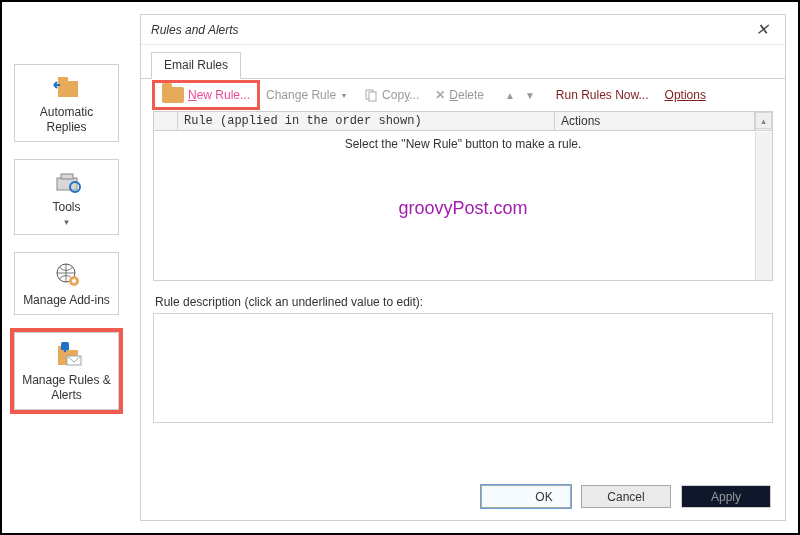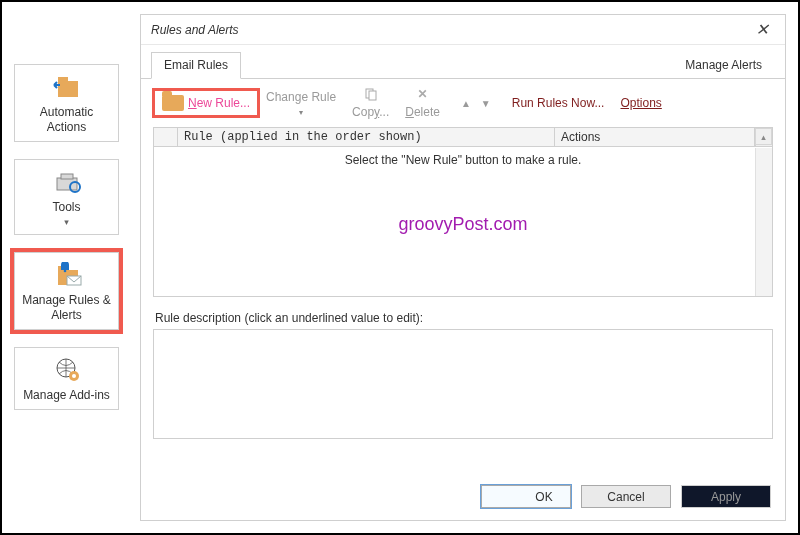--- a/index.html
+++ b/index.html
@@ -106,21 +106,21 @@
   }
   .tbtn {
     display: flex;
     align-items: center;
     gap: 4px;
     padding: 3px 6px;
     cursor: pointer;
     color: #7f1d1d;
     border: 1px solid transparent;
   }
-  .tbtn.disabled { color: #9a9a9a; flex-direction: column; }
+  .tbtn.disabled { color: #9a9a9a; }
   .tbtn.highlighted {
     outline: 3px solid #f05a4f;
     color: #ec4899;
     margin-left: 8px;
   }
   .tbtn .u { text-decoration: underline; }
   .tdrop { font-size: 8px; color: #888; padding: 0 2px; }
   .tsep { width: 6px; }
   .list-area {
     margin: 0 12px;
@@ -241,71 +241,70 @@
 
 <div class="sidebar">
   <div class="side-btn">
     <div class="icon-area">
       <svg width="30" height="24" viewBox="0 0 30 24">
         <rect x="6" y="6" width="20" height="16" fill="#e7a95a"></rect>
         <rect x="6" y="2" width="10" height="5" fill="#e7a95a"></rect>
         <path d="M2 10 L8 10 M2 10 L5 7 M2 10 L5 13" stroke="#1e73c7" stroke-width="2" fill="none"></path>
       </svg>
     </div>
-    <div>Automatic Actions</div>
+    <div>Automatic Replies</div>
   </div>
 
   <div class="side-btn">
     <div class="icon-area">
       <svg width="30" height="24" viewBox="0 0 30 24">
         <rect x="5" y="8" width="20" height="12" fill="#d8d8d8" stroke="#888"></rect>
         <rect x="9" y="4" width="12" height="5" fill="#d8d8d8" stroke="#888"></rect>
         <circle cx="23" cy="17" r="5" fill="none" stroke="#1e73c7" stroke-width="2"></circle>
       </svg>
     </div>
     <div>Tools</div>
     <div class="side-drop">▾</div>
+  </div>
+
+  <div class="side-btn">
+    <div class="icon-area">
+      <svg width="28" height="26" viewBox="0 0 28 26">
+        <circle cx="13" cy="11" r="9" fill="none" stroke="#555" stroke-width="1"></circle>
+        <path d="M4 11 h18 M13 2 v18 M6 5 q7 7 14 0 M6 17 q7 -7 14 0" stroke="#555" fill="none" stroke-width="0.8"></path>
+        <circle cx="21" cy="19" r="5" fill="#e7a95a"></circle>
+        <circle cx="21" cy="19" r="2" fill="#fff"></circle>
+      </svg>
+    </div>
+    <div>Manage Add-ins</div>
   </div>
 
   <div class="side-btn highlighted">
     <div class="icon-area">
       <svg width="34" height="26" viewBox="0 0 34 26">
         <rect x="8" y="8" width="20" height="15" fill="#e7a95a"></rect>
         <rect x="8" y="4" width="9" height="5" fill="#e7a95a"></rect>
         <rect x="17" y="14" width="14" height="9" fill="#fff" stroke="#9aa"></rect>
         <path d="M17 14 L24 20 L31 14" stroke="#9aa" fill="none"></path>
         <path d="M11 3 a4 4 0 0 1 8 0 v5 h-8z" fill="#1e73c7"></path>
         <circle cx="15" cy="9" r="1.3" fill="#1e73c7"></circle>
       </svg>
     </div>
     <div>Manage Rules &amp; Alerts</div>
   </div>
-
-  <div class="side-btn">
-    <div class="icon-area">
-      <svg width="28" height="26" viewBox="0 0 28 26">
-        <circle cx="13" cy="11" r="9" fill="none" stroke="#555" stroke-width="1"></circle>
-        <path d="M4 11 h18 M13 2 v18 M6 5 q7 7 14 0 M6 17 q7 -7 14 0" stroke="#555" fill="none" stroke-width="0.8"></path>
-        <circle cx="21" cy="19" r="5" fill="#e7a95a"></circle>
-        <circle cx="21" cy="19" r="2" fill="#fff"></circle>
-      </svg>
-    </div>
-    <div>Manage Add-ins</div>
-  </div>
 </div>
 
 <div class="dialog">
   <div class="dialog-titlebar">
     <div class="dialog-title">Rules and Alerts</div>
     <div class="close-x">✕</div>
   </div>
 
   <div class="tab-strip">
     <div class="tab active">Email Rules</div>
-    <div class="tab">Manage Alerts</div>
   </div>
 
   <div class="toolbar">
     <div class="tbtn highlighted">
       <span class="icon-folder"></span>
       <span><span class="u">N</span><span>ew Rule...</span></span>
     </div>
     <div class="tbtn disabled">
       <span>Change Rule</span>
         <span class="tdrop">▾</span>

